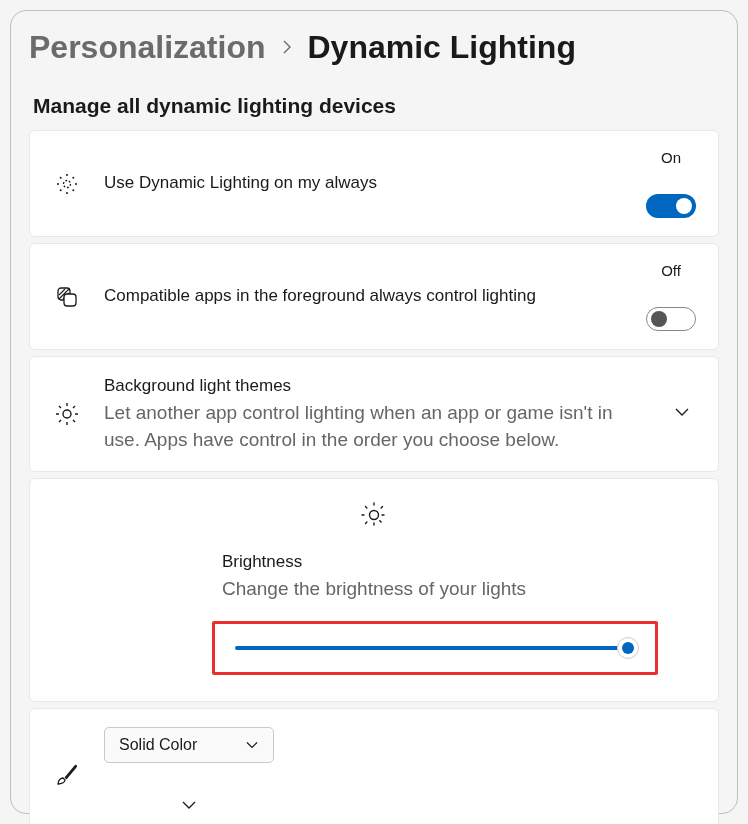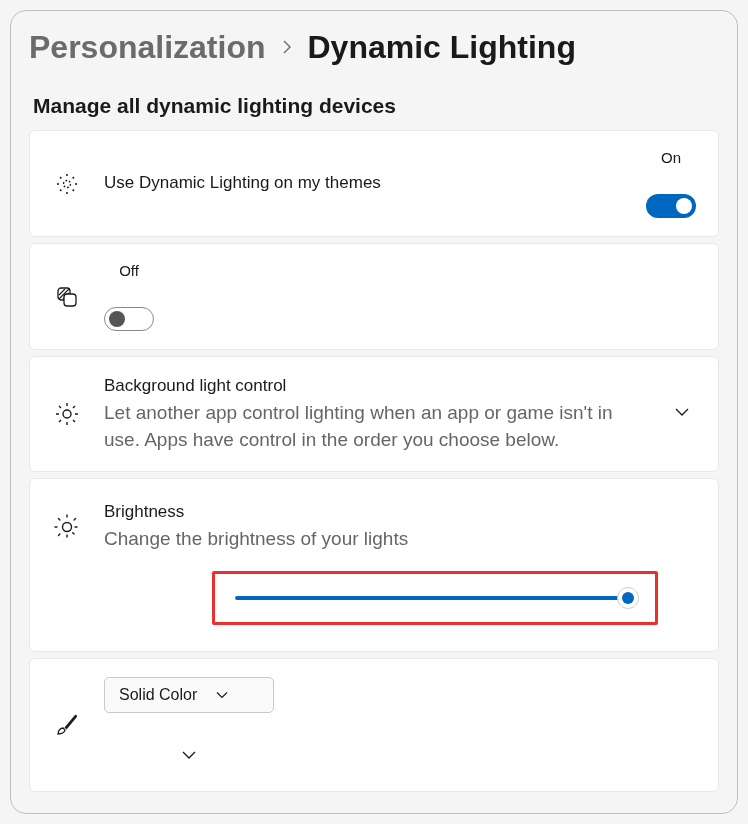--- a/index.html
+++ b/index.html
@@ -105,21 +105,21 @@
     top: 4px;
   }
   .toggle.on .knob { background: #fff; right: 4px; }
   .toggle.off .knob { background: #555; left: 4px; top: 3px; }
   .chevron-down {
     cursor: pointer;
     padding: 6px;
   }
   
   .brightness-card { display:block; padding: 22px 22px 26px 22px; }
-  .brightness-header { display:flex; align-items:center; gap:22px; }
+  .brightness-header { display:flex; align-items:center; gap:22px;flex-direction:column; }
   .brightness-body { flex:1; }
   .slider-highlight {
     border: 3px solid #eb2f2f;
     border-radius: 2px;
     margin-top: 18px;
     margin-left: 160px;
     margin-right: 38px;
     padding: 22px 20px;
     position: relative;
   }
@@ -148,20 +148,21 @@
   
   .select {
     border: 1px solid #c9c9c9;
     border-radius: 5px;
     background: #fafafa;
     padding: 8px 14px;
     display:flex; align-items:center; gap:18px;
     cursor: pointer;
     font-size: 16px;
     min-width: 170px;
+    justify-content: space-between;
   }
 </style>
 </head>
 <body>
 
 <div class="outer">
   <div class="breadcrumb">
     <span class="breadcrumb-parent">Personalization</span>
     <span class="breadcrumb-chevron">
       <svg width="14" height="14" viewBox="0 0 14 14">
@@ -184,58 +185,61 @@
           <circle cx="4" cy="13" r="1"></circle>
             <circle cx="22" cy="13" r="1"></circle>
           <circle cx="6.7" cy="6.7" r="1"></circle>
             <circle cx="19.3" cy="6.7" r="1"></circle>
           <circle cx="6.7" cy="19.3" r="1"></circle>
             <circle cx="19.3" cy="19.3" r="1"></circle>
         </g>
       </svg>
     </div>
     <div class="card-body">
-      <div class="card-title">Use Dynamic Lighting on my themes</div>
+      <div class="card-title">Use Dynamic Lighting on my always</div>
     </div>
     <div class="card-tail">
       <span class="toggle-state">On</span>
       <div class="toggle on">
           <div class="knob"></div>
         </div>
     </div>
   </div>
 
   <div class="card">
     <div class="card-icon">
       <svg width="26" height="26" viewBox="0 0 26 26">
         <rect x="4" y="4" width="12" height="12" rx="3" fill="none" stroke="#1a1a1a" stroke-width="1.3"></rect>
         <path d="M5 15 L15 5 M5 11 L11 5 M9 15 L15 9" stroke="#1a1a1a" stroke-width="1.1"></path>
         <rect x="10" y="10" width="12" height="12" rx="3" fill="#fff" stroke="#1a1a1a" stroke-width="1.3"></rect>
       </svg>
+    </div>
+    <div class="card-body">
+      <div class="card-title">Compatible apps in the foreground always control lighting</div>
     </div>
     <div class="card-tail">
       <span class="toggle-state">Off</span>
       <div class="toggle off">
           <div class="knob"></div>
         </div>
     </div>
   </div>
 
   <div class="card">
     <div class="card-icon">
       <svg width="26" height="26" viewBox="0 0 26 26">
         <circle cx="13" cy="13" r="4" fill="none" stroke="#1a1a1a" stroke-width="1.4"></circle>
         <g fill="none" stroke="#1a1a1a" stroke-width="1.4">
           <path d="M13 2 L13 5 M13 21 L13 24 M2 13 L5 13 M21 13 L24 13"></path>
           <path d="M5 5 L7 7 M19 19 L21 21 M21 5 L19 7 M5 21 L7 19"></path>
         </g>
       </svg>
     </div>
     <div class="card-body">
-      <div class="card-title">Background light control</div>
+      <div class="card-title">Background light themes</div>
       <div class="card-desc">Let another app control lighting when an app or game isn't in use. Apps have control in the order you choose below.</div>
     </div>
     <div class="card-tail">
       <div class="chevron-down">
         <svg width="16" height="16" viewBox="0 0 16 16">
             <path d="M2 5 L8 11 L14 5" fill="none" stroke="#1a1a1a" stroke-width="1.3"></path>
           </svg>
       </div>
     </div>
   </div>

